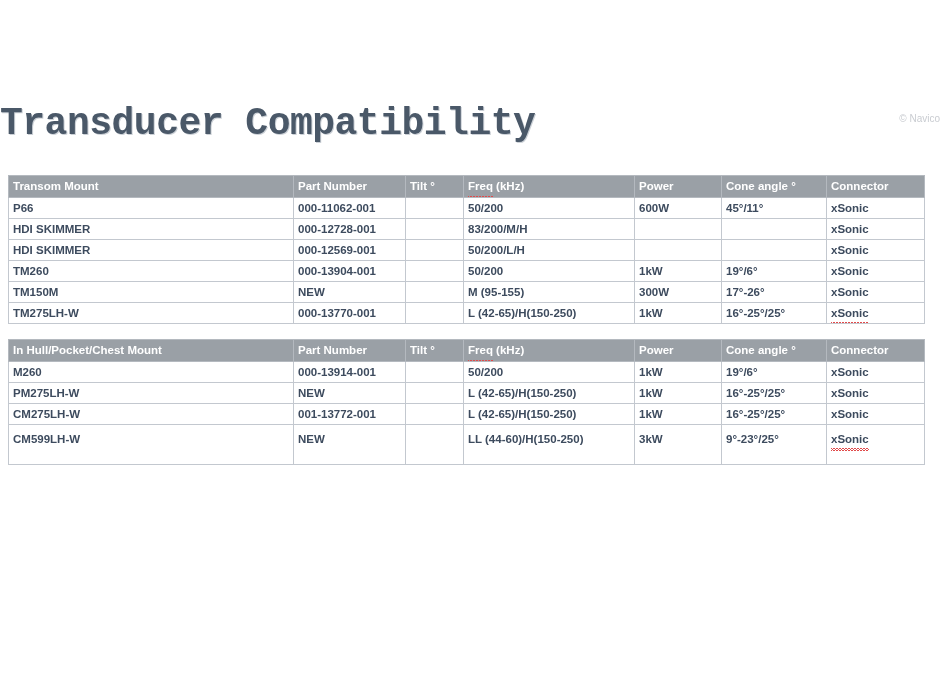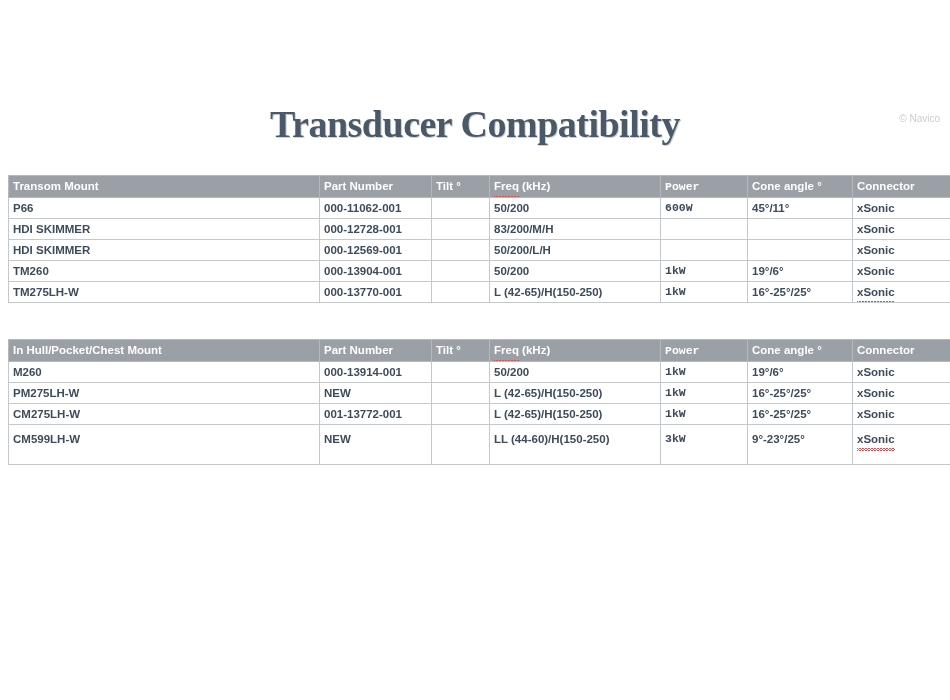--- a/index.html
+++ b/index.html
@@ -18,27 +18,26 @@
     height: 700px;
     background: #ffffff;
   }
 
   
   #title {
     position: absolute;
     left: 0;
     top: 102px;
     width: 950px;
-    text-align: center;
     font-size: 38px;
     font-weight: bold;
     color: #4a5868;
     letter-spacing: -0.5px;
     text-shadow: 1px 1px 0 rgba(140,150,165,0.45);
-    font-family: Liberation Serif, serif;
+    font-family: Liberation Mono, monospace;
   }
 
   
   #copyright {
     position: absolute;
     right: 10px;
     top: 113px;
     font-size: 10px;
     color: #c9ccd1;
     font-family: "Liberation Sans", sans-serif;
@@ -85,25 +84,25 @@
     line-height: 20px;
   }
 
   .tbl tbody tr.tall td {
     height: 40px;
     vertical-align: bottom;
     padding-bottom: 15px;
   }
 
   
-  .c-model  { width: 311px; }
+  .c-model  { width: 285px; }
   .c-part   { width: 112px; margin-top: 13px; }
   .c-tilt   { width:  58px; }
   .c-freq   { width: 171px; }
-  .c-power  { width:  87px; font-family: Liberation Mono, monospace; }
+  .c-power  { width:  87px; }
   .c-cone   { width: 105px; }
   .c-conn   { width:  98px; }
 
   
   .sq {
     position: relative;
     display: inline-block;
   }
   .sq::after {
     content: "";
@@ -172,20 +171,29 @@
         <tr>
           <td class="c-model">TM260</td>
           <td class="c-part">000-13904-001</td>
           <td class="c-tilt"></td>
           <td class="c-freq">50/200</td>
           <td class="c-power">1kW</td>
           <td class="c-cone">19°/6°</td>
           <td class="c-conn">xSonic</td>
         </tr>
         <tr>
+          <td class="c-model">TM150M</td>
+          <td class="c-part">NEW</td>
+          <td class="c-tilt"></td>
+          <td class="c-freq">M (95-155)</td>
+          <td class="c-power">300W</td>
+          <td class="c-cone">17°-26°</td>
+          <td class="c-conn">xSonic</td>
+        </tr>
+        <tr>
           <td class="c-model">TM275LH-W</td>
           <td class="c-part">000-13770-001</td>
           <td class="c-tilt"></td>
           <td class="c-freq">L (42-65)/H(150-250)</td>
           <td class="c-power">1kW</td>
           <td class="c-cone">16°-25°/25°</td>
           <td class="c-conn"><span class="sq">xSonic</span></td>
         </tr>
       </tbody>
     </table>

